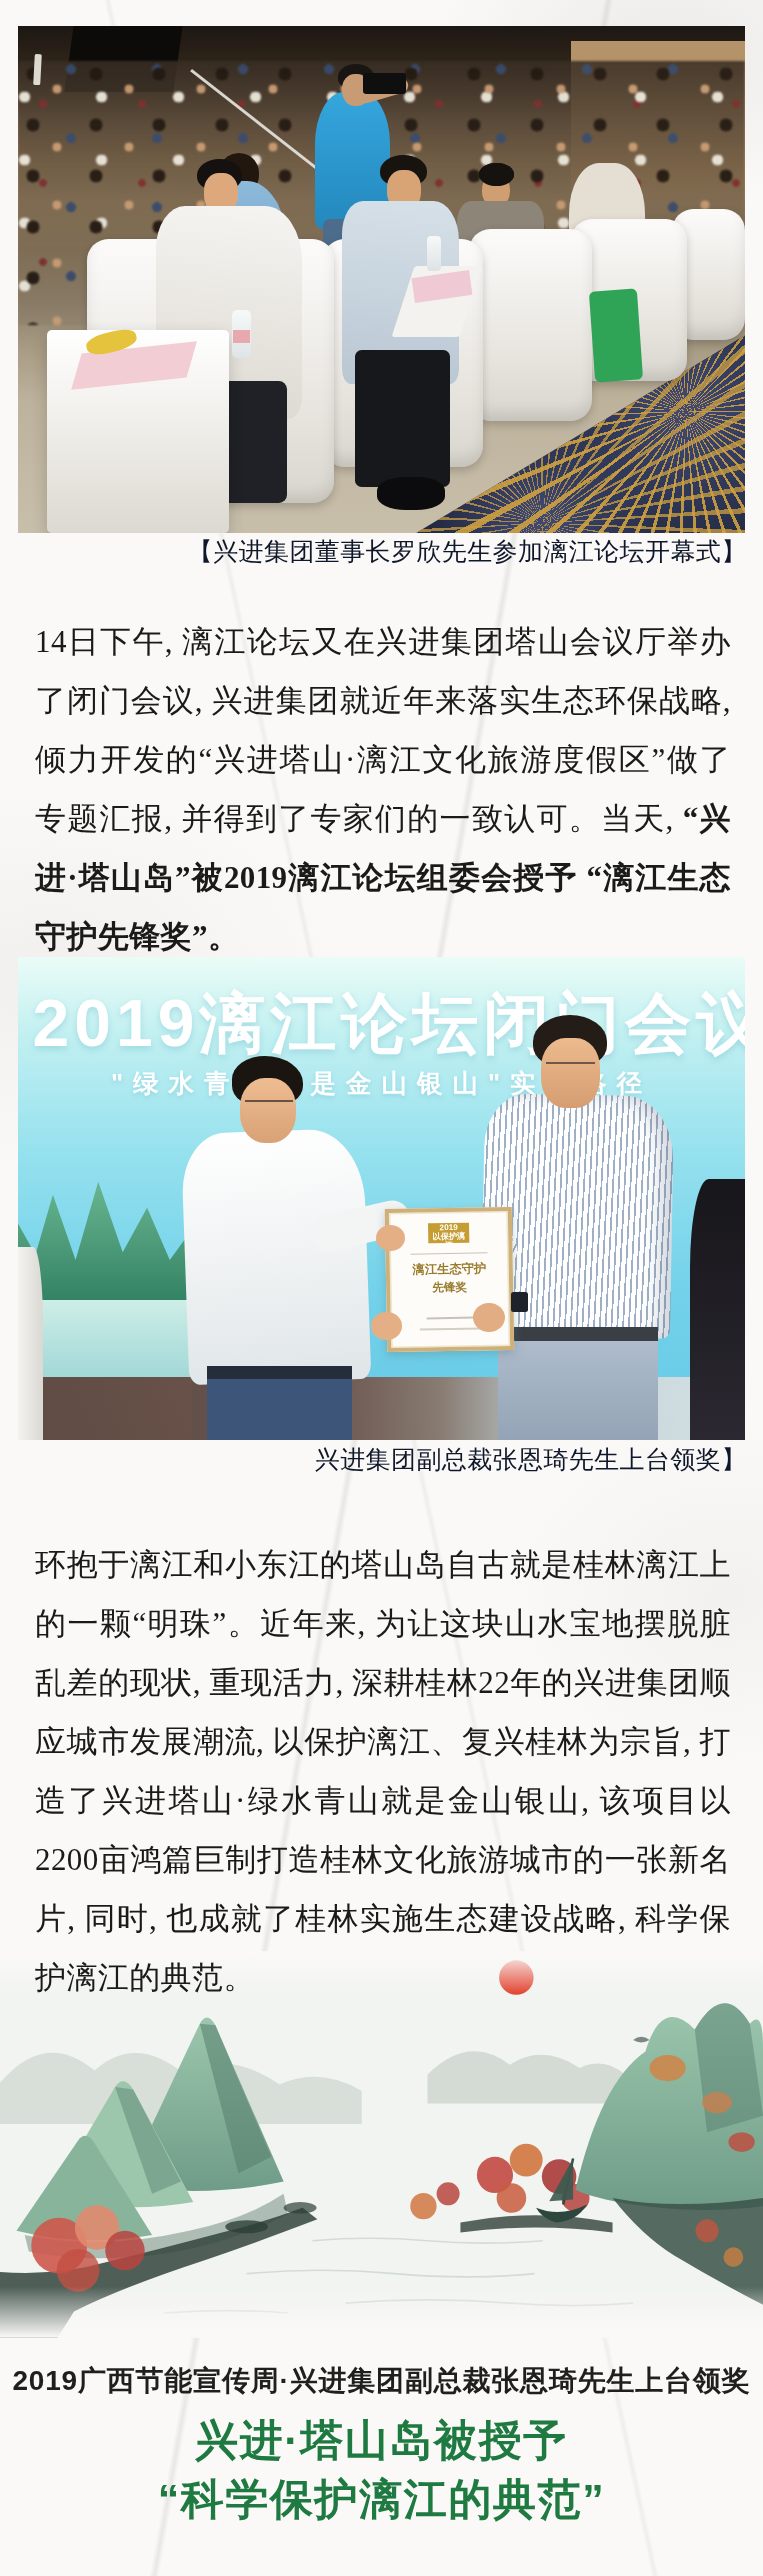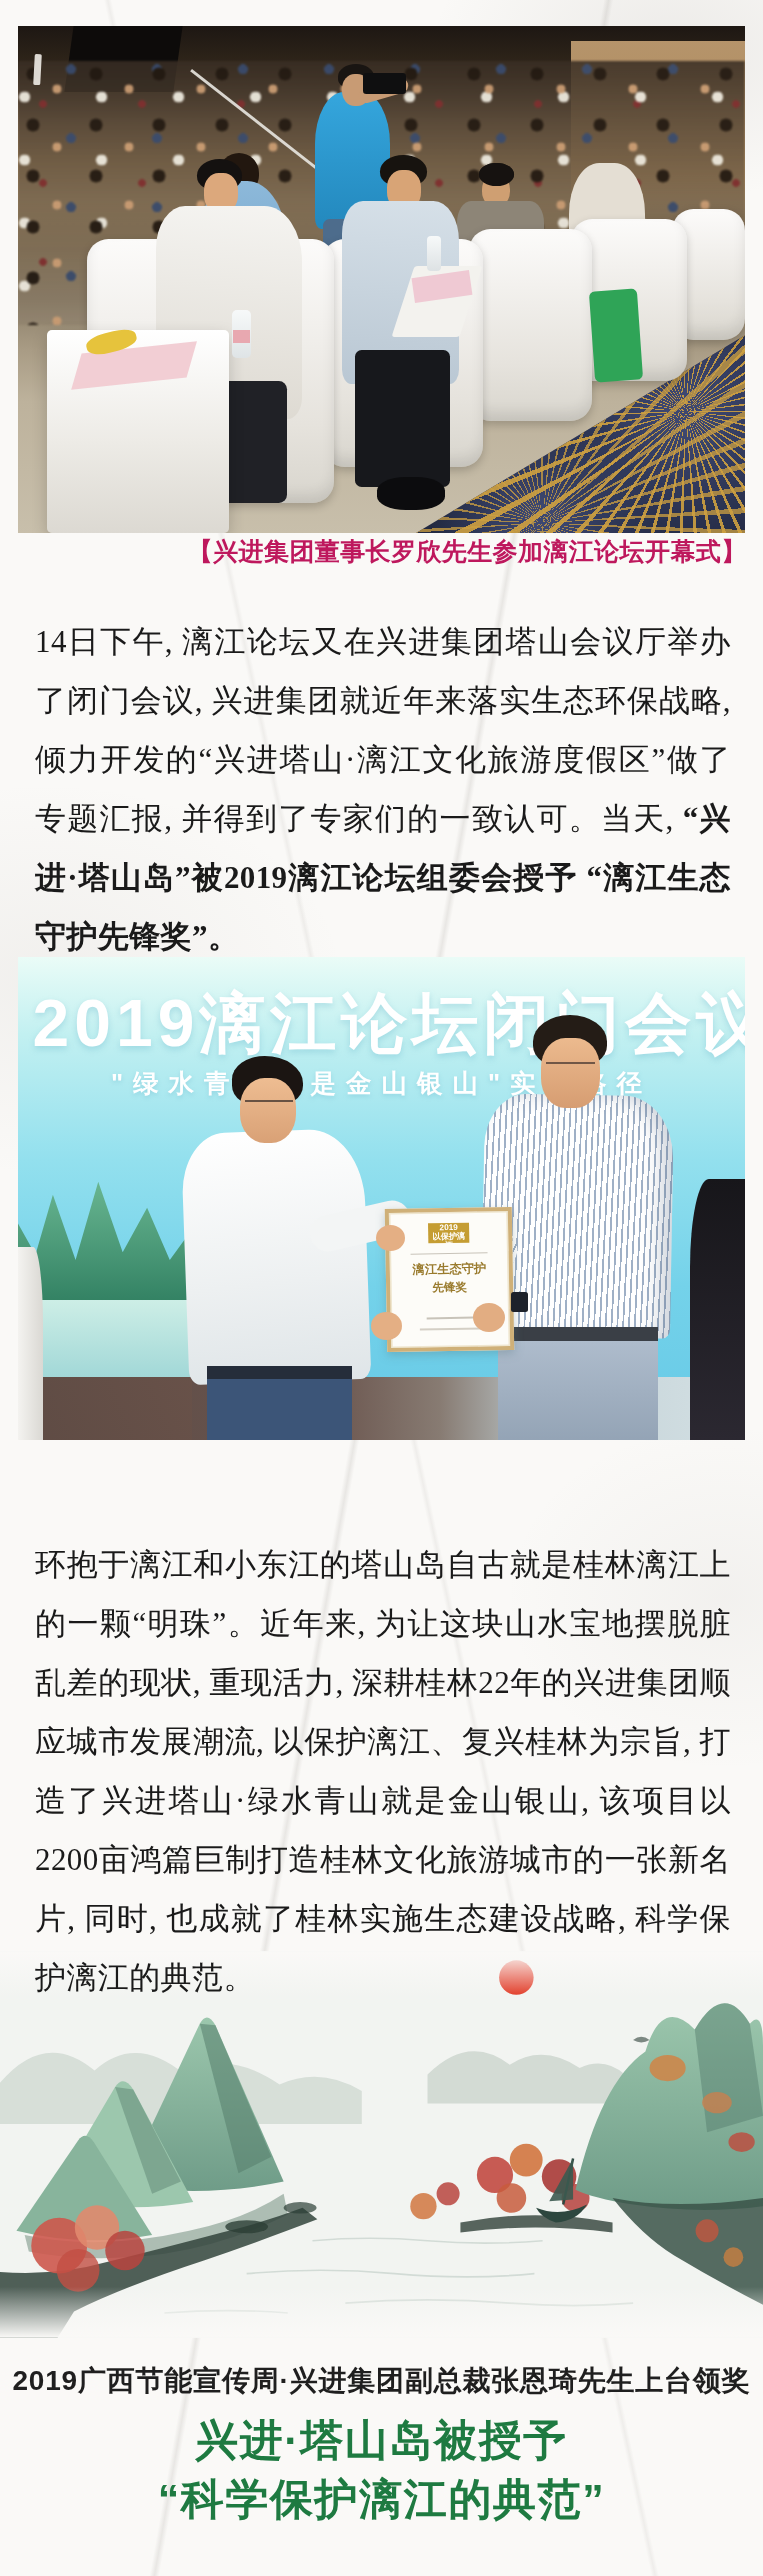--- a/index.html
+++ b/index.html
@@ -79,21 +79,21 @@
   .p1 .table1{position:absolute;left:4%;top:60%;width:25%;height:40%;background:linear-gradient(180deg,#ffffff,#edebe6 55%,#dcd9d2);border-radius:5px;box-shadow:0 6.6px 16.4px rgba(0,0,0,.18);}
   .p1 .paper-pink1{position:absolute;left:8%;top:63.6%;width:16%;height:7%;background:#f1cad0;transform:rotate(-6deg) skewX(-22deg);opacity:.92;}
   .p1 .lanyard{position:absolute;left:9.4%;top:60.4%;width:7%;height:4%;background:#e6c33c;border-radius:42%;transform:rotate(-14deg);}
   .p1 .bottle1{position:absolute;left:29.4%;top:56%;width:2.7%;height:9.4%;background:linear-gradient(180deg,#f7f9f9,#dfe4e6);border-radius:5px;}
   .p1 .bottle1-label{position:absolute;left:29.6%;top:60%;width:2.3%;height:2.6%;background:#e8a8b0;}
   .p1 .table2{position:absolute;left:53%;top:47.4%;width:9.4%;height:14%;background:#f3f2ee;border-radius:3.3px;transform:skewX(-18deg);}
   .p1 .paper-pink2{position:absolute;left:54.4%;top:49%;width:8%;height:5%;background:#efc9d3;transform:rotate(-8deg);}
   .p1 .bottle2{position:absolute;left:56.2%;top:41.4%;width:2%;height:7%;background:linear-gradient(180deg,#f7f9f9,#dde2e4);border-radius:4.1px;}
   .p1 .watermark-1{position:absolute;left:2.2%;top:5.6%;width:0.9%;height:6.2%;background:#efece7;opacity:.9;border-radius:1.6px;transform:rotate(3deg);}
 
-  .caption{color:#be185d;font-weight:700;font-size:25px;line-height:31px;letter-spacing:0.4px;}
+  .caption{color:#0f172a;font-weight:400;font-size:25px;line-height:31px;letter-spacing:0.4px;}
   .cap1{right:16.4px;top:536px;z-index:2;}
   .cap2{right:16.4px;top:1444px;text-align:right;z-index:2;}
 
   .para{left:35px;width:696px;margin:0;z-index:2;
     font-family:"Liberation Serif", serif;
     font-size:31px;line-height:59px;color:var(--text);
     text-align:justify;text-justify:inter-character;letter-spacing:0.4px;}
   .para .b{font-weight:700;}
   .para1{top:612px;}
   .para2{top:1535px;}
@@ -248,20 +248,21 @@
     <div class="cert-foot1"></div>
     <div class="cert-foot2"></div>
   </div>
   <div class="lm-hand"></div>
   <div class="lm-hand2"></div>
   <div class="rm-hand"></div>
   <div class="rm-watch"></div>
 </div>
 
 <div class="abs caption cap2">
+  <div>兴进集团副总裁张恩琦先生上台领奖】</div>
 </div>
 
 <p class="abs para para2"><span>环抱于漓江和小东江的塔山岛自古就是桂林漓江上的一颗“明珠”。近年来, 为让这块山水宝地摆脱脏乱差的现状, 重现活力, 深耕桂林22年的兴进集团顺应城市发展潮流, 以保护漓江、复兴桂林为宗旨, 打造了兴进塔山·绿水青山就是金山银山, 该项目以2200亩鸿篇巨制打造桂林文化旅游城市的一张新名片, 同时, 也成就了桂林实施生态建设战略, 科学保护漓江的典范。</span></p>
 
 <svg class="abs painting" viewBox="0 0 928 470" xmlns="http://www.w3.org/2000/svg">
   <defs>
     <linearGradient id="mint" x1="0" y1="0" x2="0" y2="1">
       <stop offset="0" stop-color="#a8cdb5"></stop>
         <stop offset=".6" stop-color="#8abday" stop-opacity="1"></stop>
         <stop offset="1" stop-color="#7fae99"></stop>

